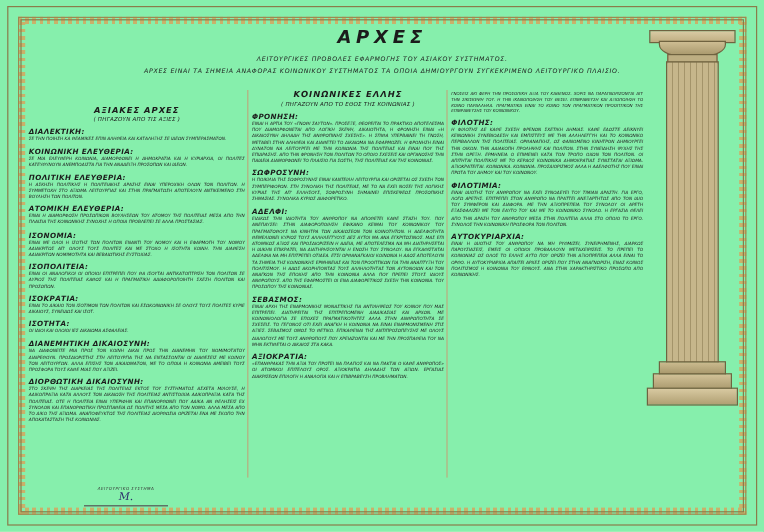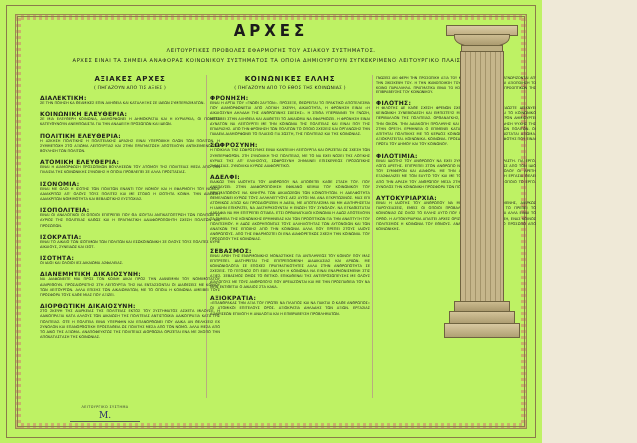--- a/index.html
+++ b/index.html
@@ -4,23 +4,24 @@
 <style>
   html,body{margin:0;padding:0;}
   body{
     width:637px;height:443px;
     background:#efe9d7;
     font-family:"DejaVu Sans", sans-serif;
     overflow:hidden;
   }
   .page{
     position:relative;
-    width:542px;height:443px;
-    background:#bef264;
-    box-sizing:border-box;
+    width:637px;height:443px;
+    background:#86efac;
+    box-sizing:border-box;
+    font-style:italic;
   }
   
   .frame-outer{
     position:absolute;left:6px;top:5px;right:6px;bottom:5px;
     border:1px solid #8a7c4a;
     box-sizing:border-box;
   }
   .frame-key{
     position:absolute;left:9px;top:8px;right:9px;bottom:8px;
     box-sizing:border-box;
@@ -60,21 +61,21 @@
     margin-top:6px;
     line-height:1.9;
   }
   .cols{
     position:absolute;left:0;top:56px;right:0;bottom:0;
   }
   .col{
     position:absolute;top:0;bottom:0;
     box-sizing:border-box;
   }
-  .col-left{left:20px;width:180px;}
+  .col-left{left:4px;width:180px;margin-top:13px;}
   .col-mid{left:190px;width:160px;}
   .col-right{left:356px;width:160px;}
   .colhead{
     text-align:center;
     font-size:7px;
     font-weight:bold;
     letter-spacing:.8px;
     color:#1b1b1b;
   }
   .colhead .sub{

